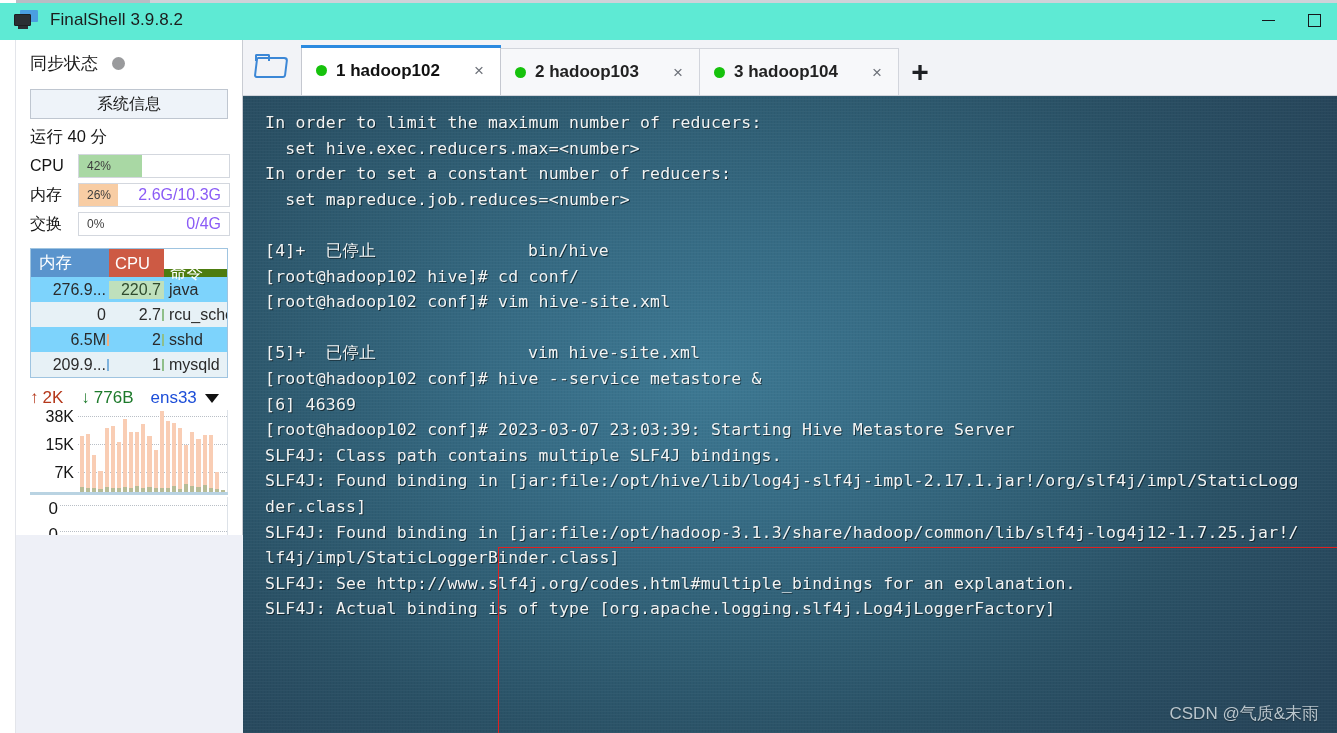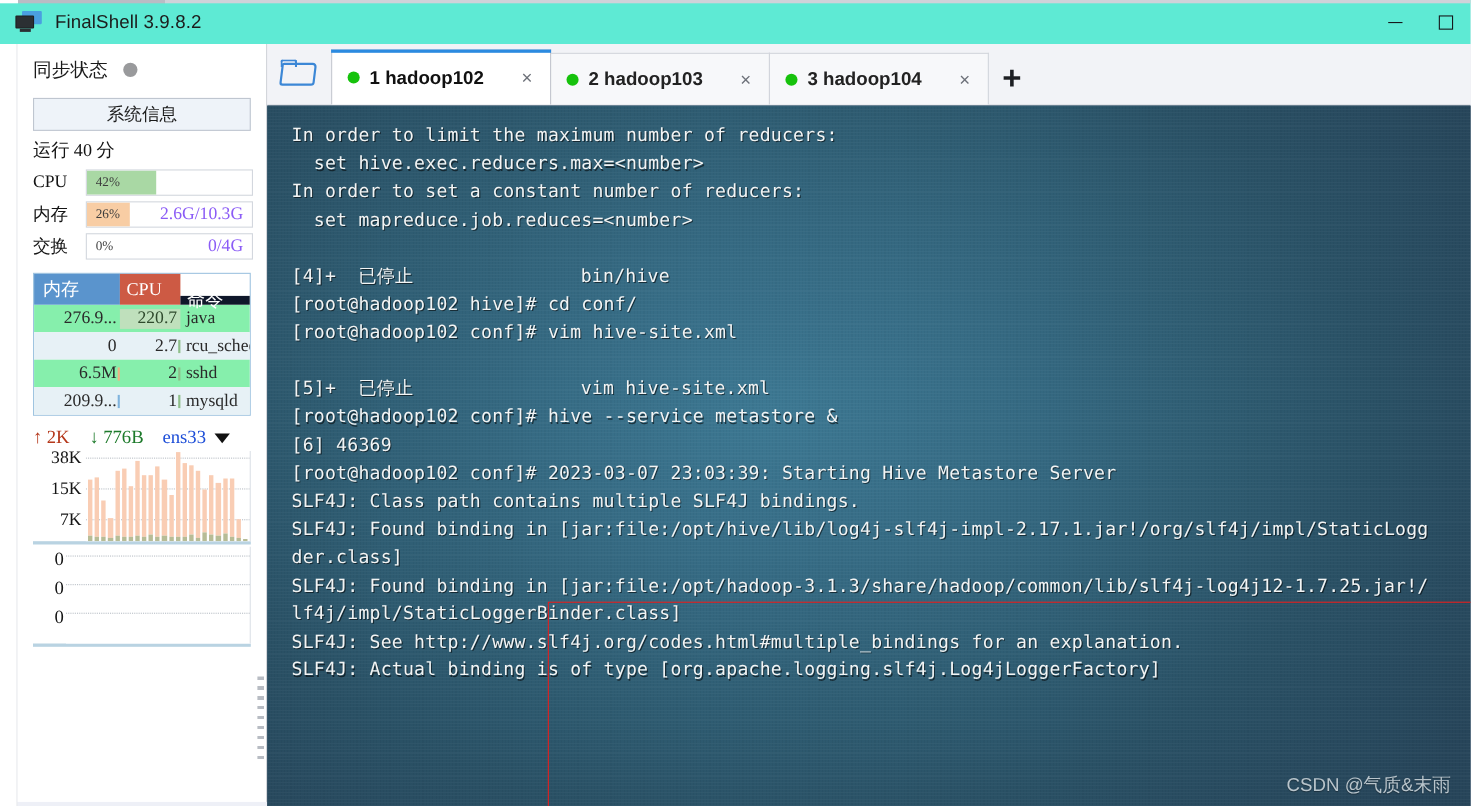--- a/index.html
+++ b/index.html
@@ -46,25 +46,24 @@
   }
   .min-glyph { width: 13px; height: 1px; background: #16181c; }
   .max-glyph { width: 13px; height: 13px; border: 1.6px solid #16181c; }
   .titlebar-topline {
     position: absolute; left: 0; top: 0; width: 1337px; height: 3px;
     background: linear-gradient(to right, #ffffff 0px, #ffffff 16px, #b9bcc4 16px, #b9bcc4 150px, #cfd2d9 150px);
   }
 
   
   .sidebar {
-    position: absolute; left: 16px; top: 40px; width: 227px; height: 689px;
+    position: absolute; left: 16px; top: 40px; width: 227px; height: 495px;
     background: #ffffff;
     border-right: 1px solid #c9ccd3;
     overflow: hidden;
-    font-family: Liberation Serif, serif;
   }
   .sb-pad { padding: 0 10px; }
 
   .sync-row {
     display: flex; align-items: center; gap: 14px;
     padding: 12px 0 6px 4px;
   }
   .sync-label { font-size: 17px; color: #1b1b1b; }
   .sync-dot { width: 13px; height: 13px; border-radius: 50%; background: #999a9c; }
 
@@ -106,25 +105,25 @@
 
   
   .proc-table {
     margin: 12px 4px 0 4px; border: 1px solid #9fc4e0;
   }
   .proc-head { display: flex; height: 28px; }
   .ph-mem { flex: 0 0 78px; background: #5a94cd; color: #fff; font-size: 16.5px;
             display: flex; align-items: center; padding-left: 8px; }
   .ph-cpu { flex: 0 0 55px; background: #cd5a44; color: #fff; font-size: 16.5px;
             display: flex; align-items: center; padding-left: 6px; }
-  .ph-cmd { flex: 1; background: #0f172a; color: #fff; font-size: 16.5px;
+  .ph-cmd { flex: 1; background: #4d7c0f; color: #fff; font-size: 16.5px;
             display: flex; align-items: center; padding-left: 6px; margin-top: 20px; }
   .proc-row { display: flex; height: 25px; align-items: center; font-size: 16px; color: #2a2a2a; }
   .proc-row.alt { background: #e7f1f6; }
-  .proc-row.white { background: #86efac; }
+  .proc-row.white { background: #7dd3fc; }
   .pr-mem {
     flex: 0 0 78px; text-align: right; padding-right: 3px;
     position: relative; white-space: nowrap; overflow: hidden;
   }
   .pr-mem .tick { position: absolute; right: 0; top: 3px; bottom: 3px; width: 2px; }
   .pr-cpu {
     flex: 0 0 55px; text-align: right; padding-right: 3px;
     position: relative; white-space: nowrap;
   }
   .pr-cpu .tick { position: absolute; right: 0; top: 3px; bottom: 3px; width: 2px; }

